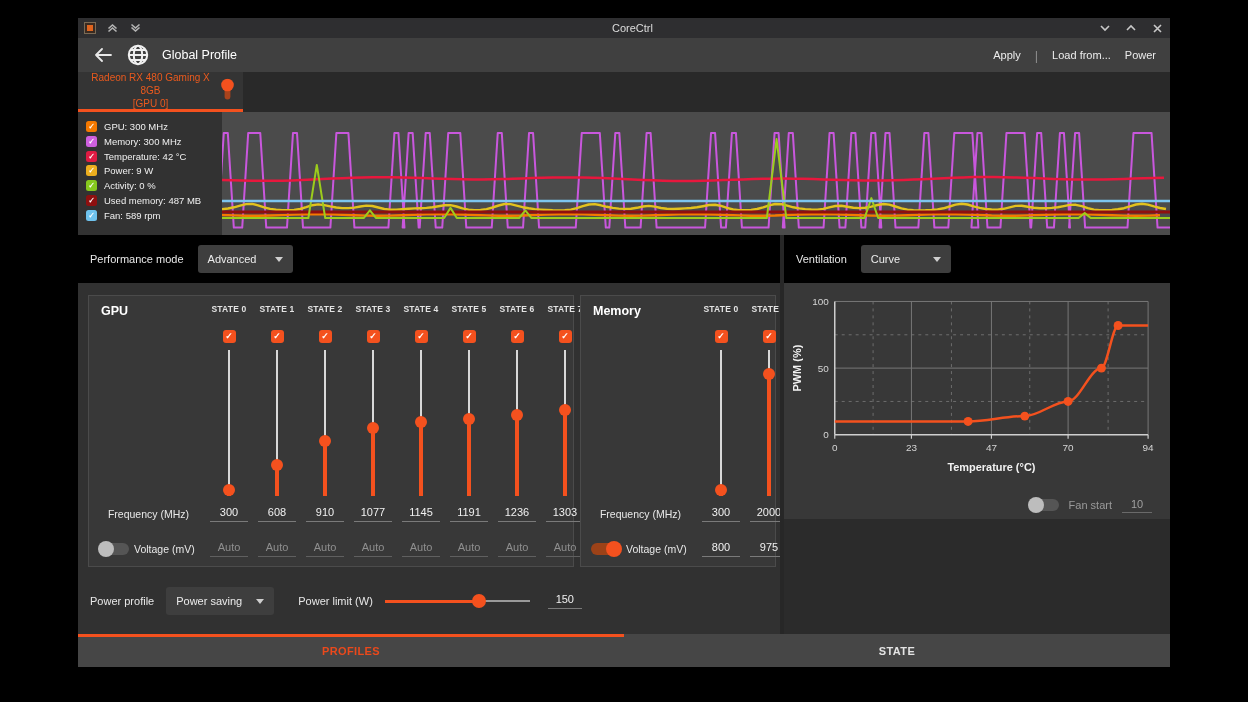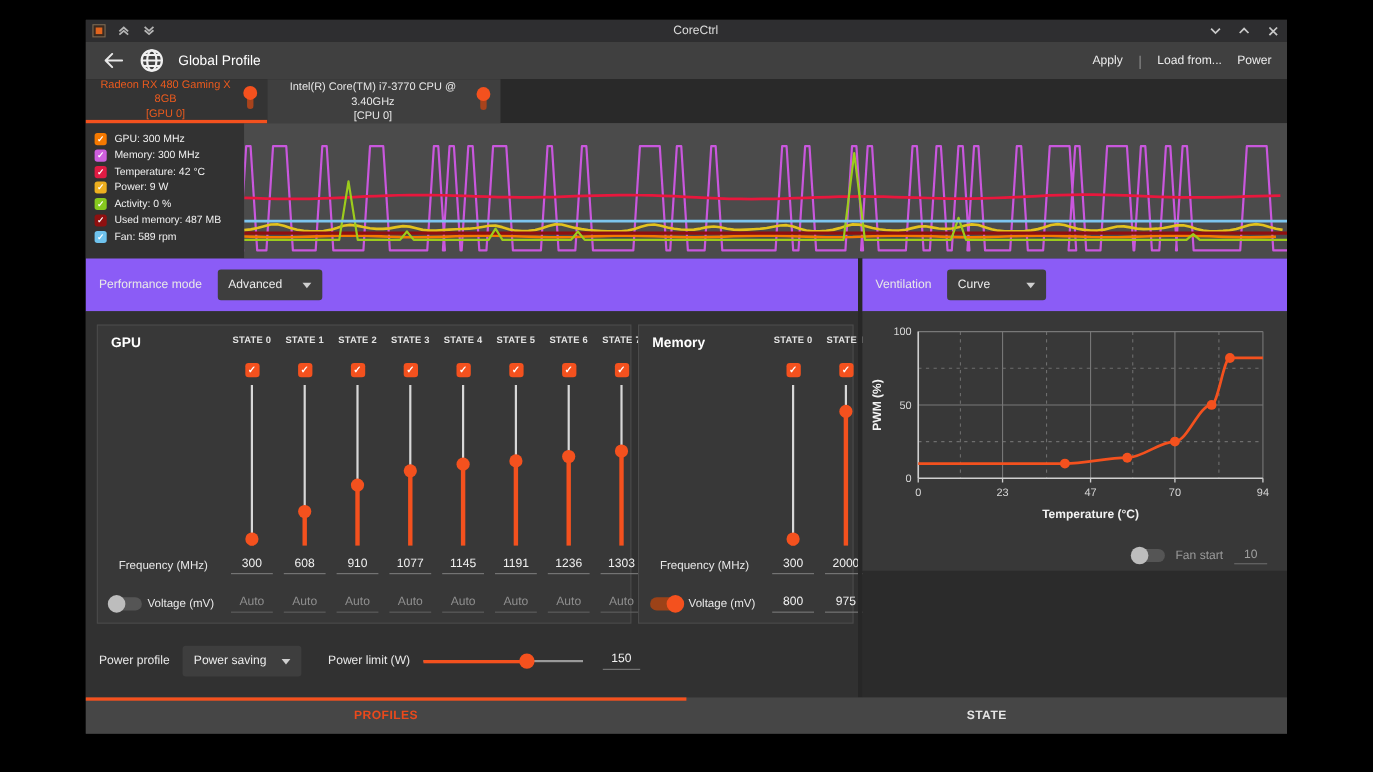--- a/index.html
+++ b/index.html
@@ -44,21 +44,21 @@
                display:flex; align-items:center; justify-content:center; flex:0 0 auto; cursor:pointer; }
   .legend-label { font-size:9.5px; color:#f0f0f0; white-space:nowrap; }
   .mon-chart { flex:1; }
   .mon-chart svg { display:block; width:100%; height:100%; }
 
   
   .main { flex:1; display:flex; background:#2e2e2e; min-height:0; }
   .col-left { width:702px; display:flex; flex-direction:column; flex:0 0 auto; }
   .col-div { width:4px; background:#272727; flex:0 0 auto; }
   .col-right { flex:1; display:flex; flex-direction:column; min-width:0; }
-  .toolbar-row { height:48px; background:#8b5cf6; display:flex; align-items:center; gap:14px; padding:0 12px; flex:0 0 auto; }
+  .toolbar-row { height:48px; background:#000000; display:flex; align-items:center; gap:14px; padding:0 12px; flex:0 0 auto; }
   .toolbar-row .lbl { font-size:11px; color:#e8e8e8; }
   .select { height:28px; min-width:90px; background:#3e3e3e; border-radius:3px; display:flex; align-items:center;
             justify-content:space-between; padding:0 10px; font-size:11px; color:#ececec; cursor:pointer; gap:14px; }
   .select .caret { width:0; height:0; border-left:4.5px solid transparent; border-right:4.5px solid transparent; border-top:5px solid #cfcfcf; }
 
   .left-content { flex:1; background:#313131; padding:12px 10px 0 10px; }
   .panels-row { display:flex; gap:6px; }
   .panel { background:#383838; border:1px solid #4b4b4b; height:272px; padding:8px 0 0 0; display:flex; }
   .panel-gpu { width:486px; }
   .panel-mem { width:196px; }
@@ -173,32 +173,20 @@
         <span class="act">Load from...</span>
         <span class="act">Power</span>
       </div>
     </div>
 
     <div class="devtabs">
       <div class="devtab devtab-gpu active">
         <div>
           <div>Radeon RX 480 Gaming X 8GB</div>
           <div>[GPU 0]</div>
-        </div>
-        <span class="pin">
-          <svg width="15" height="22" viewBox="0 0 15 22">
-              <rect x="4.6" y="9" width="5.8" height="12" rx="2.9" fill="#a8431c"></rect>
-              <circle cx="7.5" cy="6.5" r="6.3" fill="#f4511e"></circle>
-            </svg>
-        </span>
-      </div>
-      <div class="devtab devtab-cpu inactive">
-        <div>
-          <div>Intel(R) Core(TM) i7-3770 CPU @ 3.40GHz</div>
-          <div>[CPU 0]</div>
         </div>
         <span class="pin">
           <svg width="15" height="22" viewBox="0 0 15 22">
               <rect x="4.6" y="9" width="5.8" height="12" rx="2.9" fill="#a8431c"></rect>
               <circle cx="7.5" cy="6.5" r="6.3" fill="#f4511e"></circle>
             </svg>
         </span>
       </div>
     </div>
 

